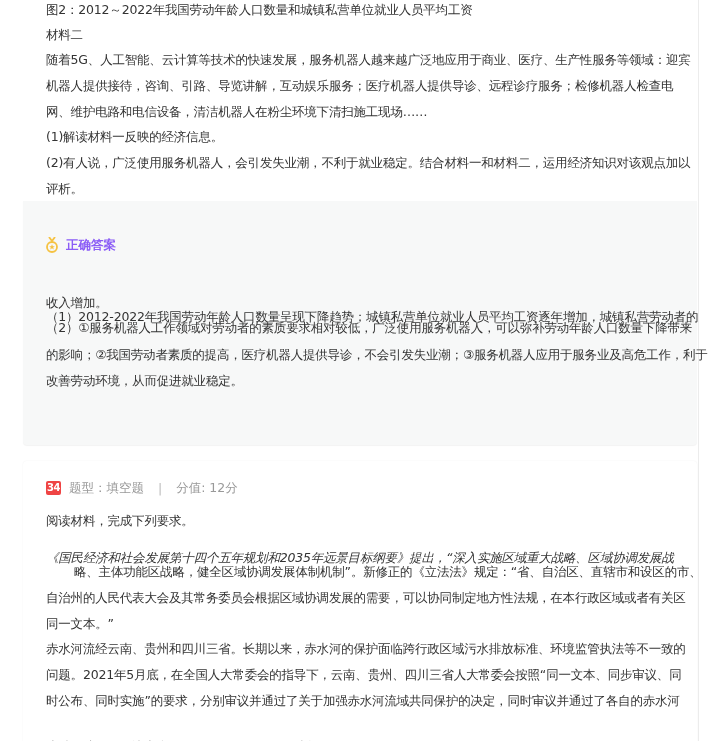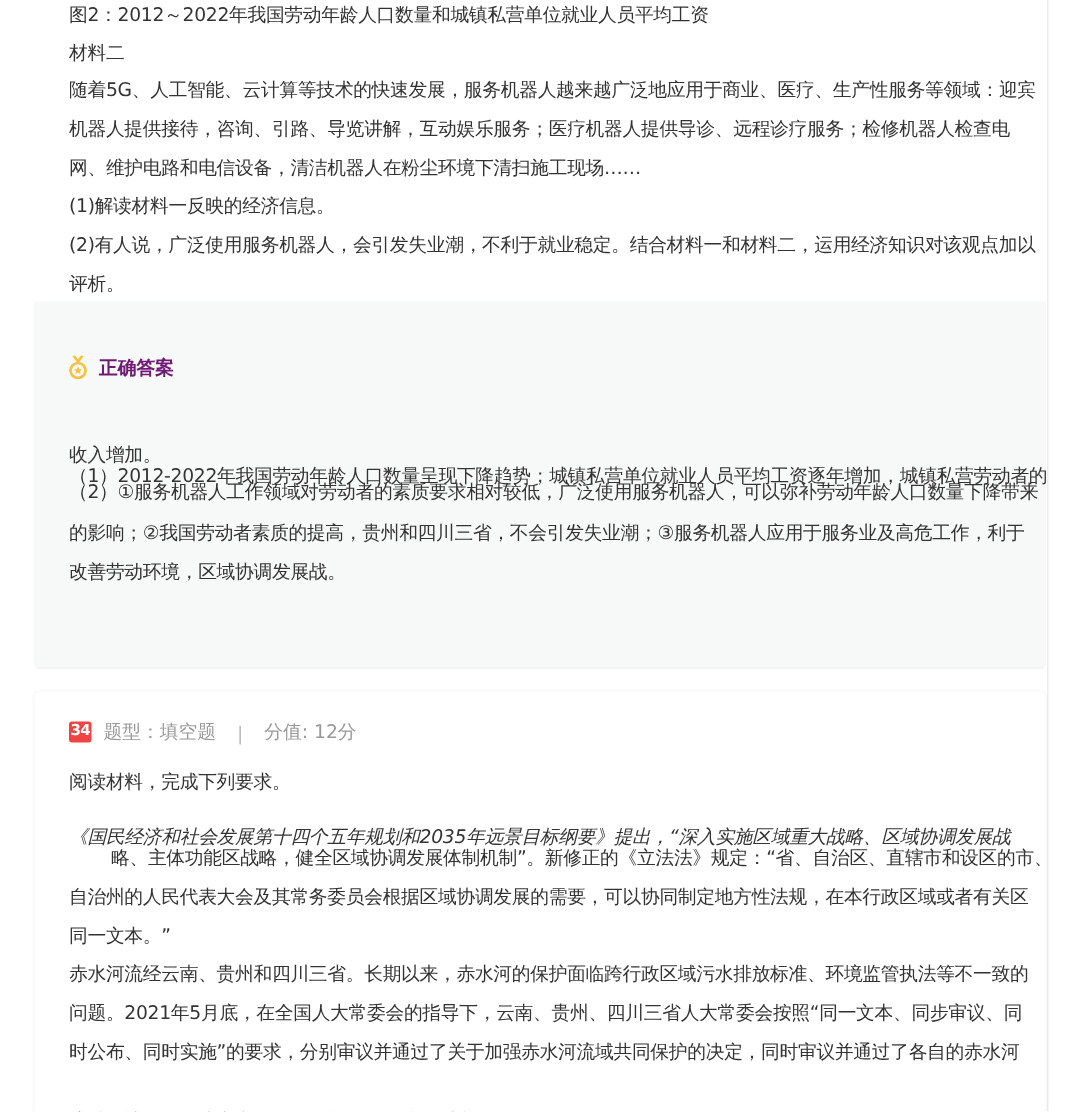--- a/index.html
+++ b/index.html
@@ -51,21 +51,21 @@
       align-items: center;
     }
     .medal {
       width: 12px;
       height: 16px;
       margin-right: 8px;
     }
     .answer-title {
       font-weight: bold;
       font-size: 12.5px;
-      color: #701a75;
+      color: #8b5cf6;
     }
     .card2 {
       position: absolute;
       left: 23px;
       top: 461px;
       width: 674px;
       height: 300px;
       background: #ffffff;
       border-radius: 4px;
       box-shadow: 0 0 2px rgba(0,0,0,0.06);
@@ -120,22 +120,22 @@
   <svg class="medal" viewBox="0 0 12 16">
     <path d="M3 0 L6 4 L9 0" fill="none" stroke="#F5C242" stroke-width="1.8"></path>
     <circle cx="6" cy="10" r="5" fill="none" stroke="#F5C242" stroke-width="1.8"></circle>
     <polygon points="6,7.2 6.8,9.2 8.8,9.3 7.2,10.5 7.8,12.5 6,11.3 4.2,12.5 4.8,10.5 3.2,9.3 5.2,9.2" fill="#F5C242"></polygon>
   </svg>
   <span class="answer-title">正确答案</span>
 </div>
 <div class="line" style="top:267px;margin-top:40px;">（1）2012-2022年我国劳动年龄人口数量呈现下降趋势；城镇私营单位就业人员平均工资逐年增加，城镇私营劳动者的</div>
 <div class="line" style="top:293px;">收入增加。</div>
 <div class="line" style="top:318px;">（2）①服务机器人工作领域对劳动者的素质要求相对较低，广泛使用服务机器人，可以弥补劳动年龄人口数量下降带来</div>
-<div class="line" style="top:345px;">的影响；②我国劳动者素质的提高，贵州和四川三省，不会引发失业潮；③服务机器人应用于服务业及高危工作，利于</div>
-<div class="line" style="top:371px;">改善劳动环境，区域协调发展战。</div>
+<div class="line" style="top:345px;">的影响；②我国劳动者素质的提高，医疗机器人提供导诊，不会引发失业潮；③服务机器人应用于服务业及高危工作，利于</div>
+<div class="line" style="top:371px;">改善劳动环境，从而促进就业稳定。</div>
 
 <div class="card2"></div>
 <div class="meta">
   <span class="badge">34</span>
   <span>题型：填空题</span>
   <span class="sep">|</span>
   <span>分值: 12分</span>
 </div>
 <div class="line" style="top:511px;">阅读材料，完成下列要求。</div>
 <div class="line" style="top:548px;font-style:italic;">《国民经济和社会发展第十四个五年规划和2035年远景目标纲要》提出，“深入实施区域重大战略、区域协调发展战</div>

